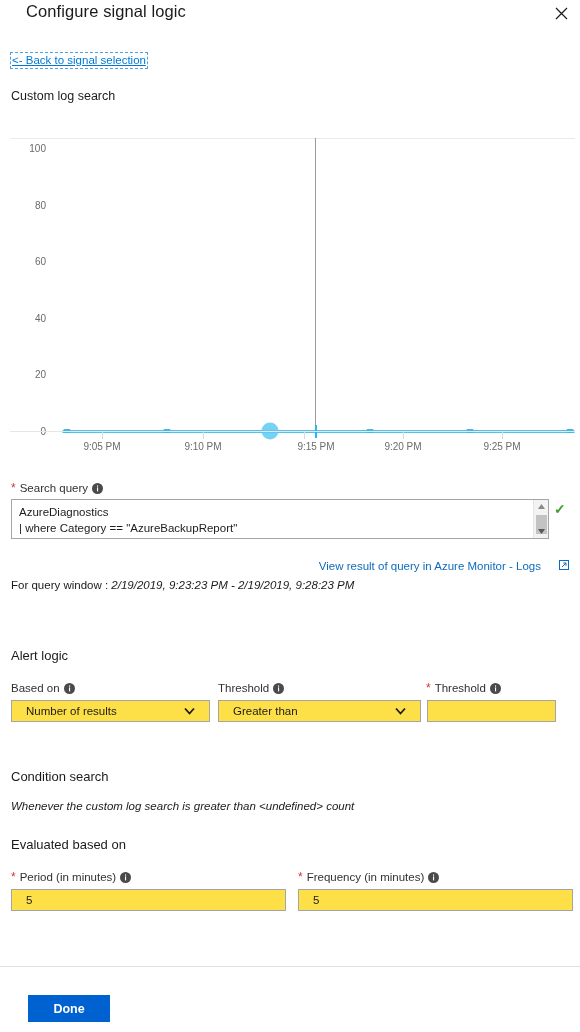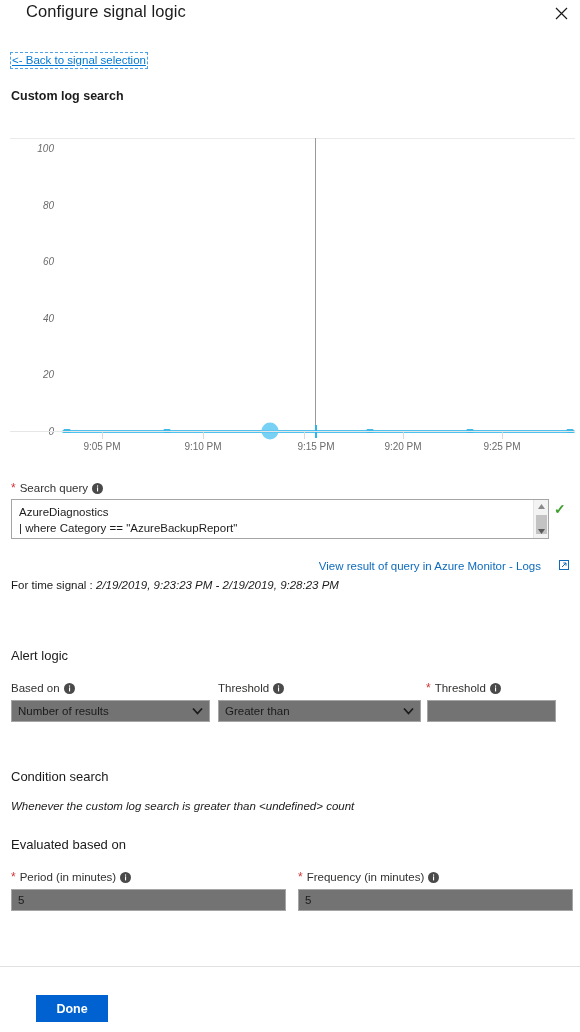--- a/index.html
+++ b/index.html
@@ -61,21 +61,21 @@
     cursor: pointer;
     white-space: nowrap;
   }
 
   
   .custom-log-title {
     position: absolute;
     left: 11px;
     top: 89px;
     font-size: 12.5px;
-    font-weight: bold;
+    font-weight: normal;
     color: #1b1b1b;
   }
 
   
   .chart {
     position: absolute;
     left: 0;
     top: 138px;
     width: 580px;
     height: 325px;
@@ -91,27 +91,26 @@
   .plot {
     position: absolute;
     left: 62px;
     top: 10px;
     right: 5px;
     height: 283px;
   }
   .ytick {
     position: absolute;
     right: 100%;
-    margin-right: 8px;
+    margin-right: 16px;
     transform: translateY(-50%);
     font-size: 10px;
     color: #6b6b6b;
     white-space: nowrap;
     text-align: left;
-    font-style: italic;
   }
   .xaxis-line {
     position: absolute;
     left: 10px;
     top: 293px;
     width: 565px;
     height: 1px;
     background: #e6e6e6;
   }
   .xtick-mark {
@@ -294,26 +293,26 @@
   .lbl-based-on { position: absolute; left: 11px; top: 682px; justify-content: center; }
   .lbl-condition { position: absolute; left: 218px; top: 682px; }
   .lbl-threshold { position: absolute; left: 426px; top: 682px; }
   .lbl-period { position: absolute; left: 11px; top: 871px; }
   .lbl-frequency { position: absolute; left: 298px; top: 871px; }
 
   .select-box, .input-box {
     position: absolute;
     height: 22px;
     border: 1px solid #a5a5a5;
-    background: #737373;
+    background: #fde047;
     font-size: 11.5px;
     color: #1b1b1b;
     display: flex;
     align-items: center;
-    padding: 0 6px;
+    padding: 0 14px;
     cursor: default;
   }
   .select-box { justify-content: space-between; cursor: pointer; }
   .sel-based-on { left: 11px; top: 700px; width: 199px; }
   .sel-condition { left: 218px; top: 700px; width: 203px; }
   .in-threshold { left: 427px; top: 700px; width: 129px; }
   .in-period { left: 11px; top: 889px; width: 275px; }
   .in-frequency { left: 298px; top: 889px; width: 275px; }
 
   .chev { display: inline-flex; }
@@ -321,23 +320,23 @@
   .footer-rule {
     position: absolute;
     left: 0;
     top: 966px;
     width: 580px;
     height: 1px;
     background: #e0e0e0;
   }
   .done-btn {
     position: absolute;
-    left: 36px;
+    left: 28px;
     top: 995px;
-    width: 72px;
+    width: 82px;
     height: 27px;
     background: #0062d1;
     color: #ffffff;
     font-size: 12.5px;
     font-weight: bold;
     border: none;
     cursor: pointer;
     font-family: "Liberation Sans", sans-serif;
   }
 </style>
@@ -436,21 +435,21 @@
   <span>
     <svg width="10" height="10" viewBox="0 0 10 10">
       <rect x="0.5" y="0.5" width="9" height="9" fill="none" stroke="#0f6cbd" stroke-width="1"></rect>
       <path d="M3 7 L7 3 M4.3 3 L7 3 L7 5.7" stroke="#0f6cbd" stroke-width="1" fill="none"></path>
     </svg>
   </span>
 </div>
 
 <div class="exec-block">
   <div>
-    <span>For time signal : </span><em>2/19/2019, 9:23:23 PM - 2/19/2019, 9:28:23 PM</em>
+    <span>For query window : </span><em>2/19/2019, 9:23:23 PM - 2/19/2019, 9:28:23 PM</em>
   </div>
 </div>
 
 <div class="section-title alert-logic-title">Alert logic</div>
 
 <div class="field-label lbl-based-on">
   <span>Based on</span>
   <span class="info-icon">
     <svg width="11" height="11" viewBox="0 0 11 11">
         <circle cx="5.5" cy="5.5" r="5.5" fill="#4a4a4a"></circle>

